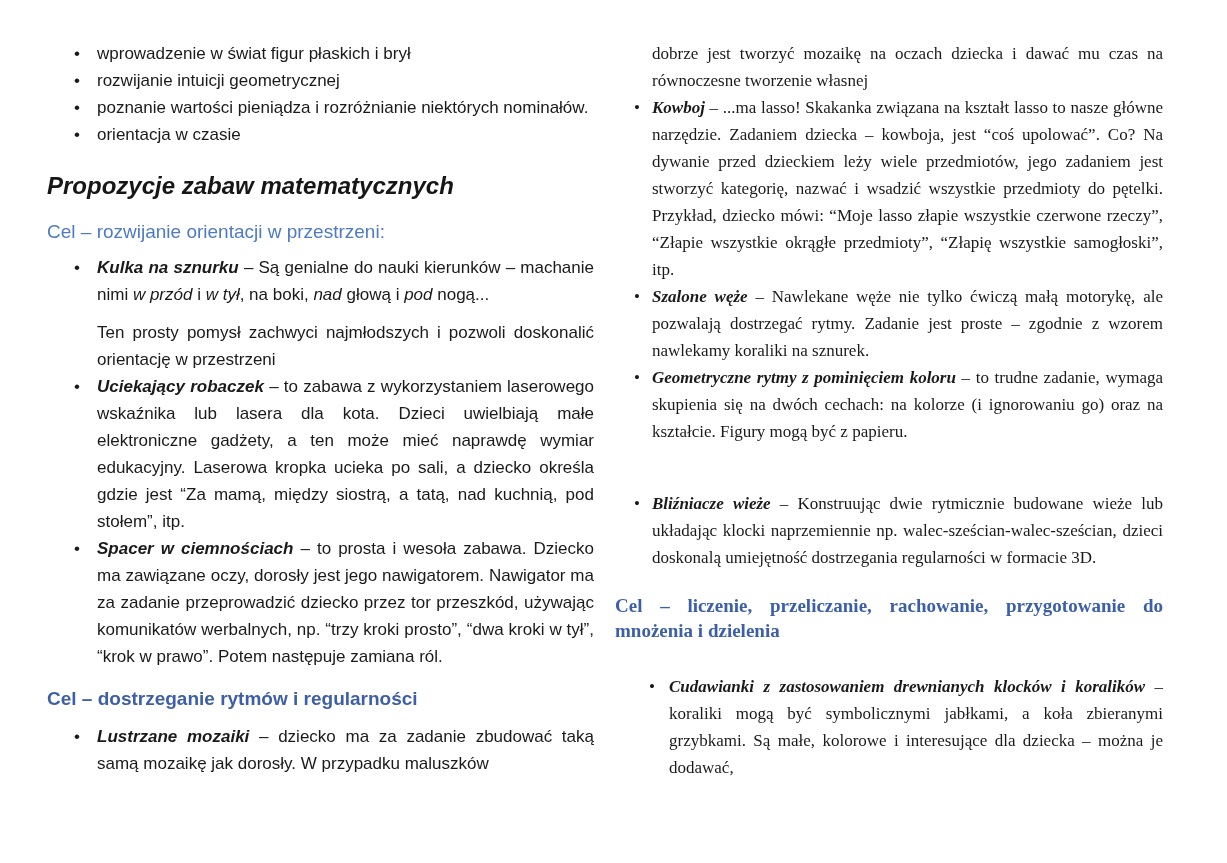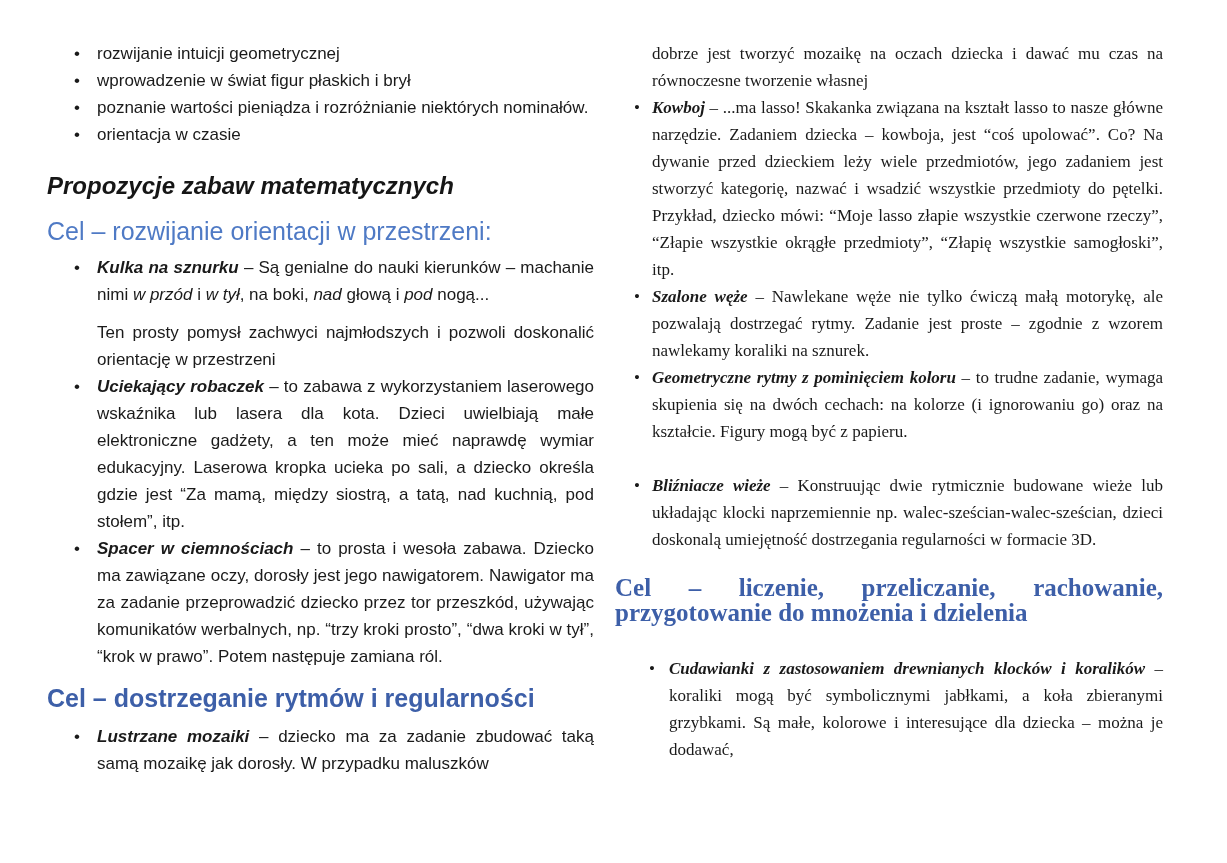--- a/index.html
+++ b/index.html
@@ -46,31 +46,31 @@
     content:"\2022";
     position:absolute;left:27px;top:0;
     font-size:17px;
   }
   .col-right .game-list li{padding-left:37px;}
   .col-right .game-list li::before{left:19px;}
   .col-right .game-list.counting li{padding-left:54px;}
   .col-right .game-list.counting li::before{left:34px;}
 
   .game-list p + p{margin-top:11px;}
-  li.gap-before{margin-top:27px;}
+  li.gap-before{margin-top:45px;}
 
   h1{
     font-size:24px;line-height:28px;
     font-weight:bold;font-style:italic;
     color:#161616;
     margin:24px 0 19px 0;
     text-align:left;
   }
   h2.goal{
-    font-size:25px;line-height:25px;
+    font-size:19px;line-height:25px;
     margin:13px 0 10px 0;
   }
   h2.goal.light{
     font-weight:400;
     color:var(--goal-light);
     text-align:left;
   }
   h2.goal.strong{
     font-weight:bold;
     color:var(--goal-bold);
@@ -87,22 +87,22 @@
   span.b{font-weight:bold;}
   span.i{font-style:italic;}
 </style>
 </head>
 <body>
 
 <div class="page">
 
   <div class="col col-left">
     <ul class="intro-list">
+        <li>wprowadzenie w świat figur płaskich i brył</li>
         <li>rozwijanie intuicji geometrycznej</li>
-        <li>wprowadzenie w świat figur płaskich i brył</li>
         <li>poznanie wartości pieniądza i rozróżnianie niektórych nominałów.</li>
         <li>orientacja w czasie</li>
       </ul>
 
     <h1>Propozycje zabaw matematycznych</h1>
 
     <h2 class="goal light">Cel – rozwijanie orientacji w przestrzeni:</h2>
 
     <ul class="game-list">
         <li>

